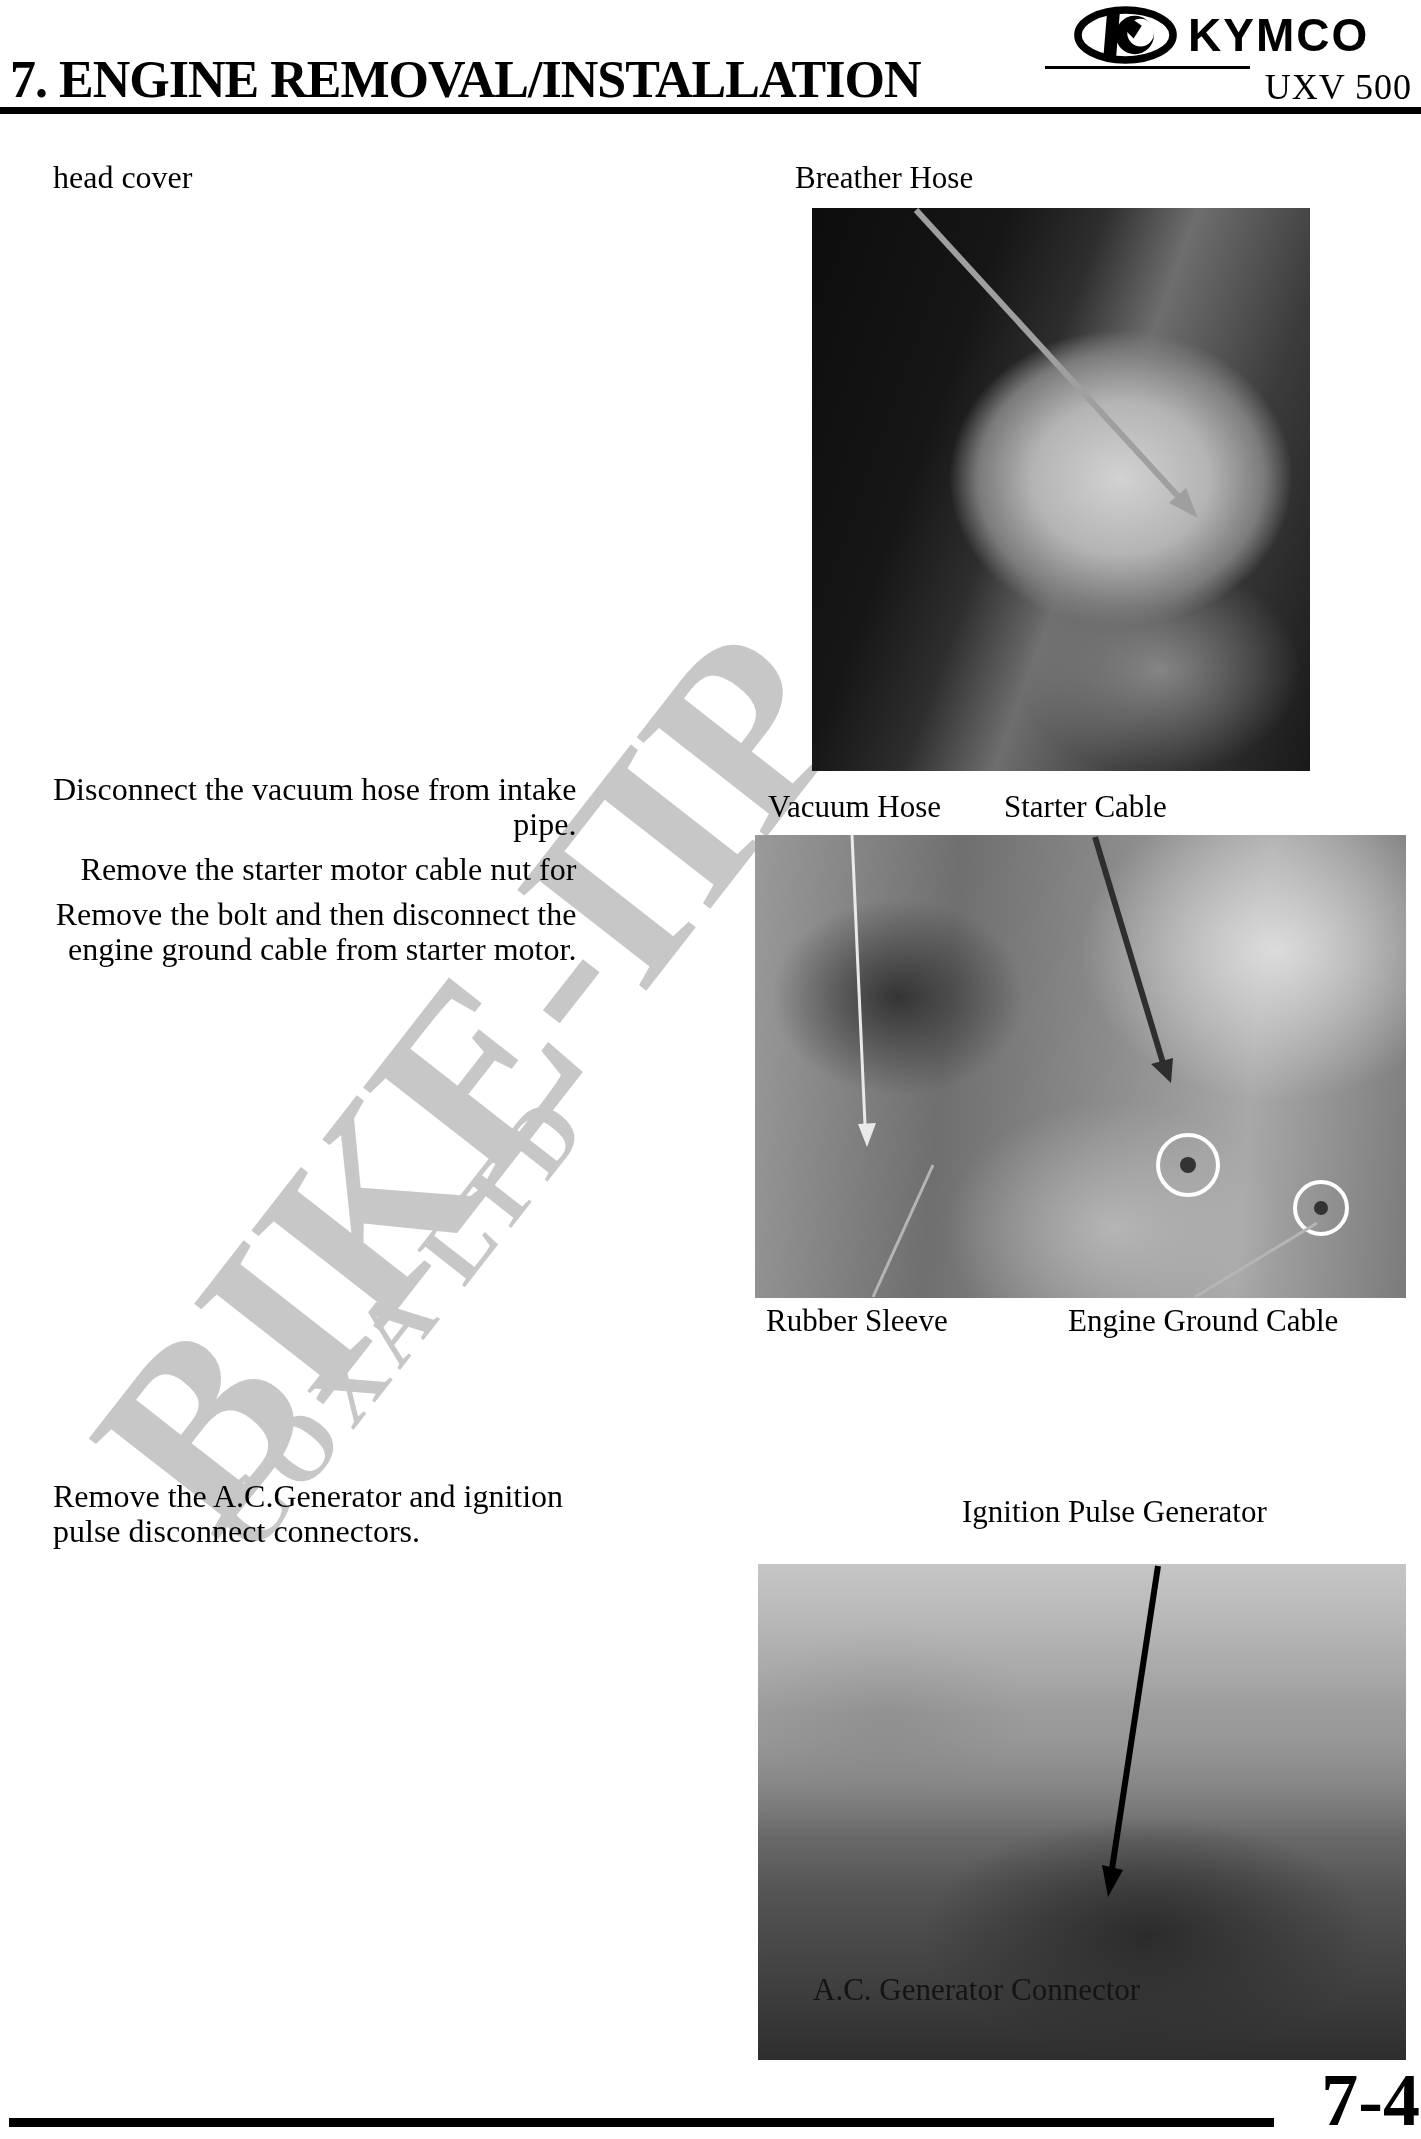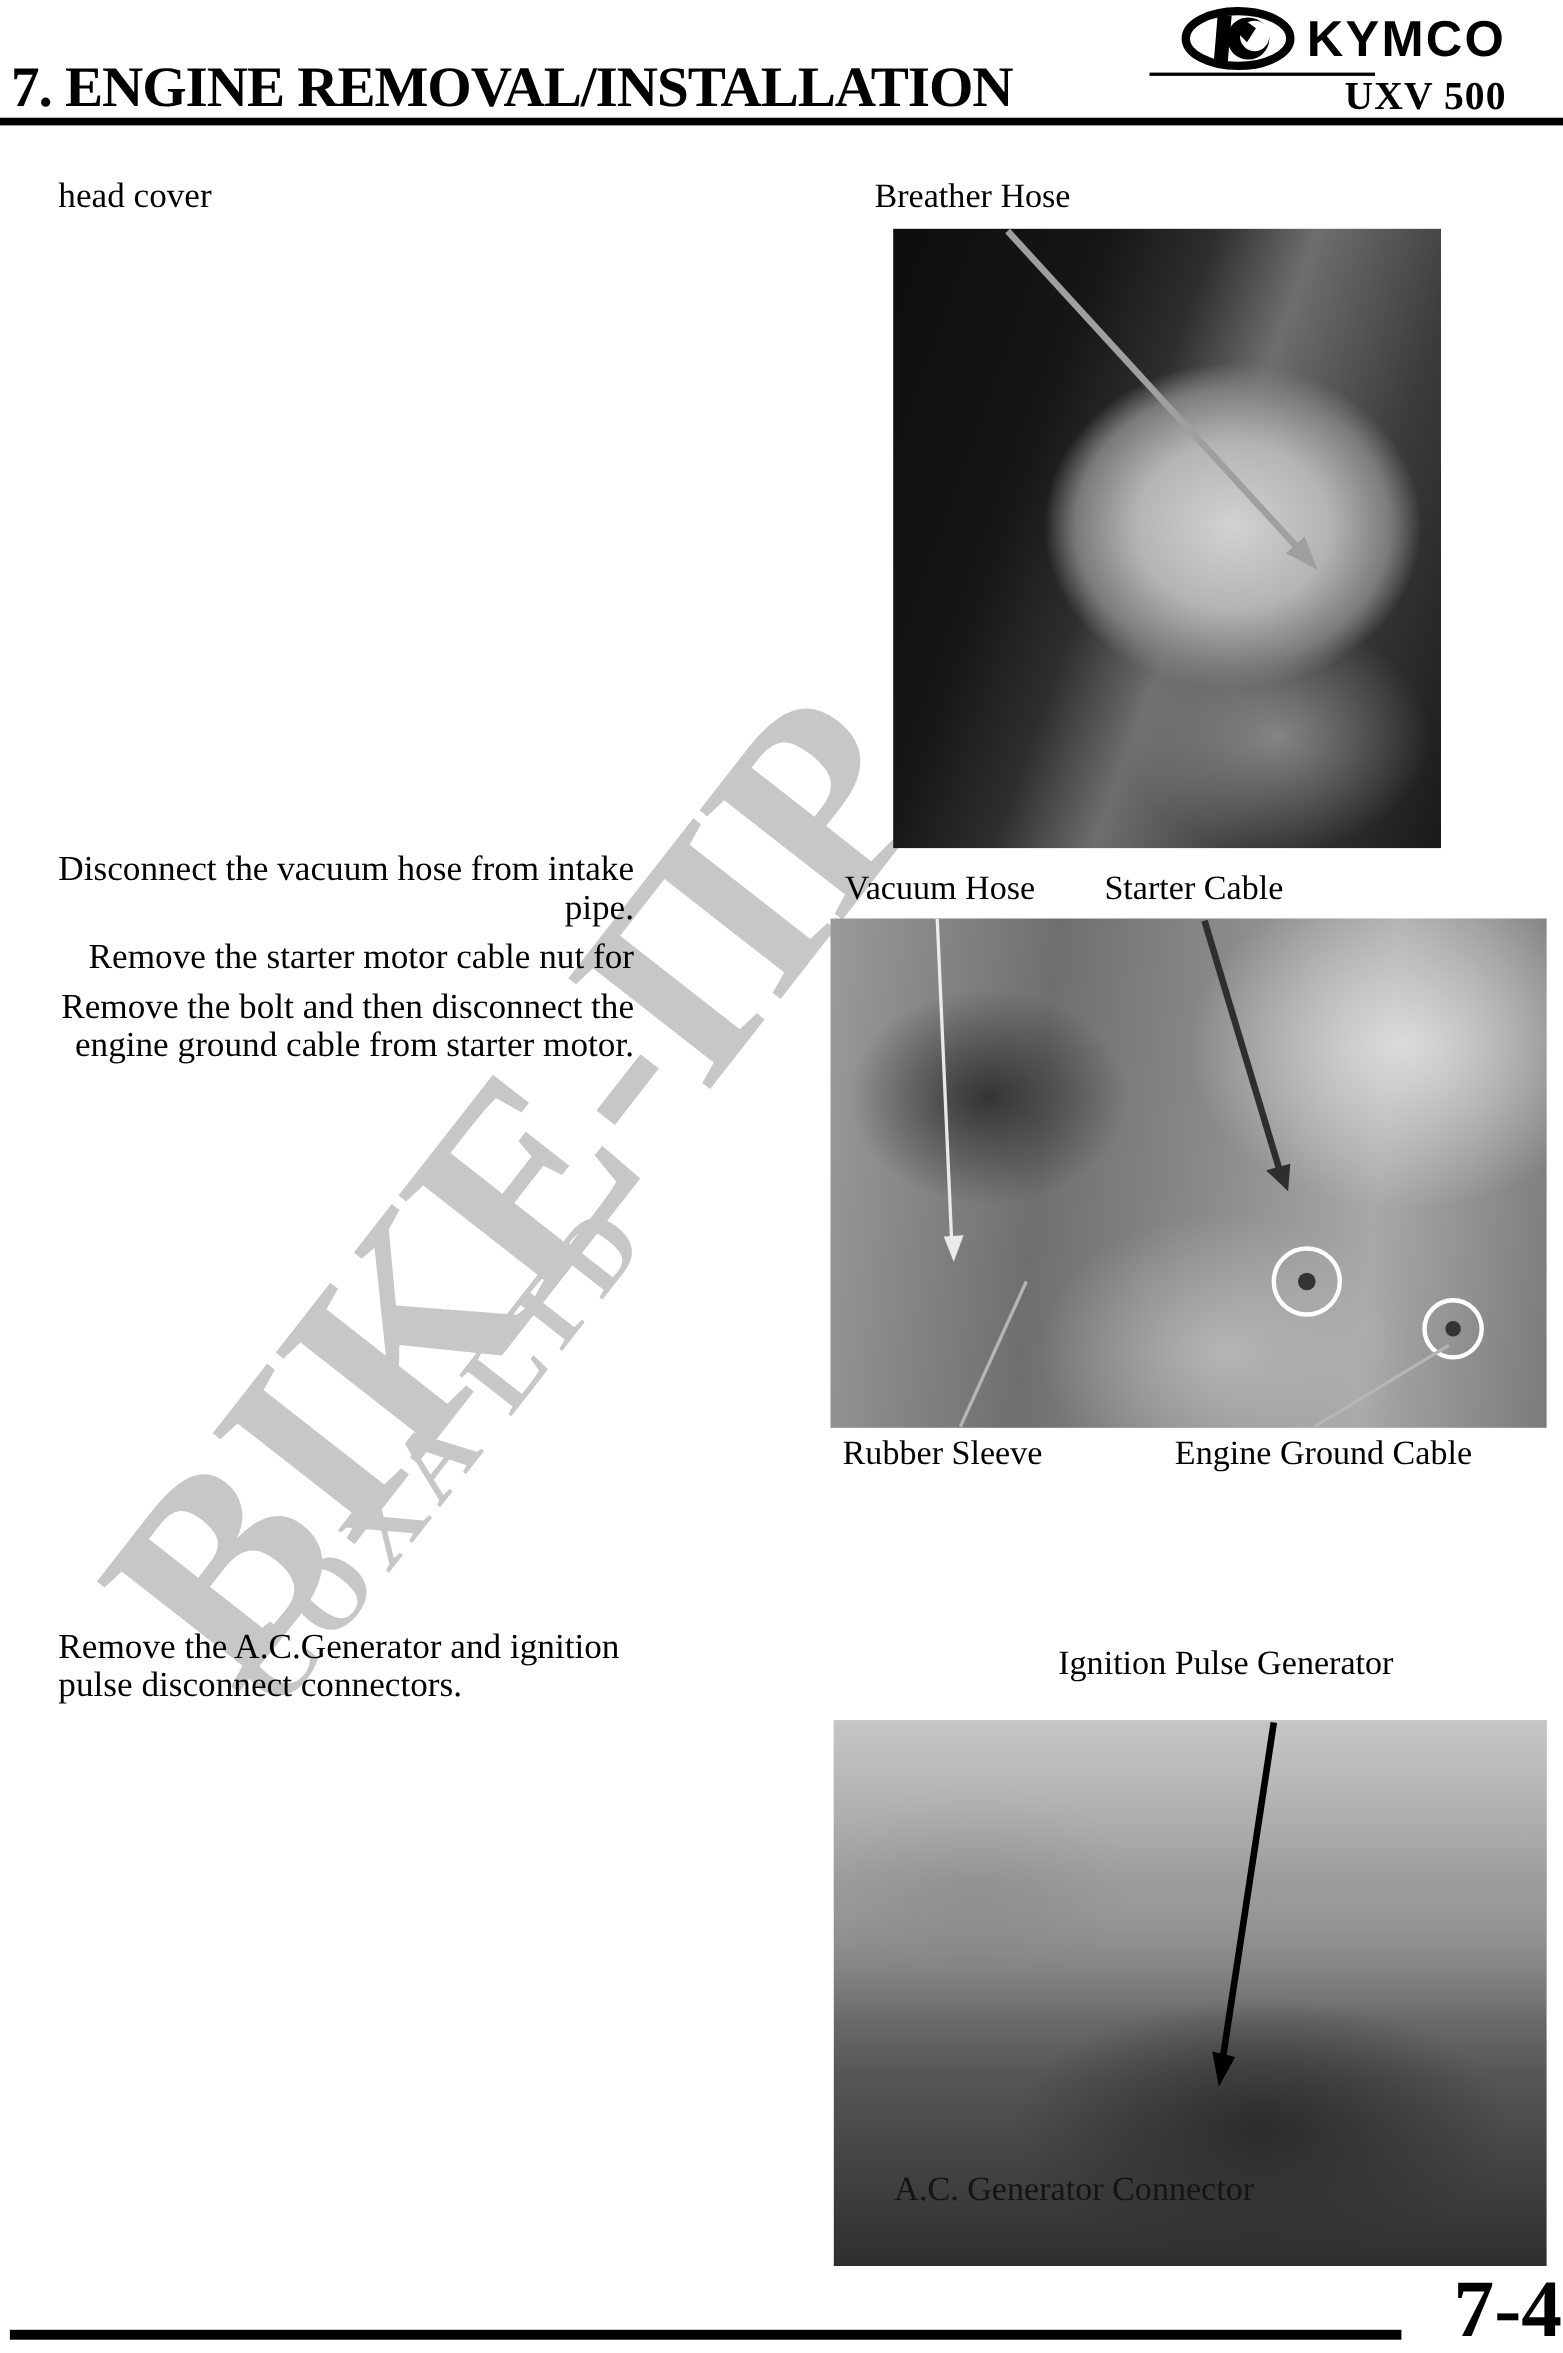--- a/index.html
+++ b/index.html
@@ -16,21 +16,21 @@
   }
   
   .wm { position: absolute; z-index: 0; color: #c7c7c7; font-weight: bold; white-space: nowrap; }
   .wm1 { left: 470px; top: 1080px; font-size: 250px; transform: translate(-50%,-50%) rotate(-52deg); }
   .wm2 { left: 400px; top: 1320px; font-size: 92px; letter-spacing: 10px; transform: translate(-50%,-50%) rotate(-52deg); }
   
   .title { position: absolute; left: 10px; top: 50px; font-size: 52px; font-weight: bold; letter-spacing: -1px; white-space: nowrap; z-index: 2; }
   .logo-box { position: absolute; left: 1073px; top: 6px; width: 105px; height: 58px; z-index: 2; }
   .brand { position: absolute; left: 1188px; top: 8px; font-family: "Liberation Sans", sans-serif; font-size: 46px; font-weight: bold; letter-spacing: 2px; z-index: 2; }
   .logo-underline { position: absolute; left: 1045px; top: 66px; width: 205px; height: 3px; background: #000; z-index: 2; }
-  .model { position: absolute; left: 1180px; top: 66px; width: 232px; text-align: center; font-size: 36px; font-weight: bold; letter-spacing: 1px; z-index: 2; }
+  .model { position: absolute; left: 1180px; top: 66px; width: 232px; text-align: right; font-size: 36px; font-weight: normal; letter-spacing: 1px; z-index: 2; }
   .header-rule { position: absolute; left: 0; top: 107px; width: 1421px; height: 7px; background: #000; z-index: 2; }
   
   .body-block { position: absolute; left: 53px; z-index: 2; font-size: 32px; line-height: 35px; }
   .body-block .para { margin-bottom: 10px; text-align: right; }
   .line { white-space: nowrap; }
   .fig-label { position: absolute; z-index: 2; font-size: 31px; white-space: nowrap; text-align: right; }
   
   .photo { position: absolute; z-index: 1; overflow: hidden; }
   .photo svg { position: absolute; left: 0; top: 0; }
   .photo1 {

